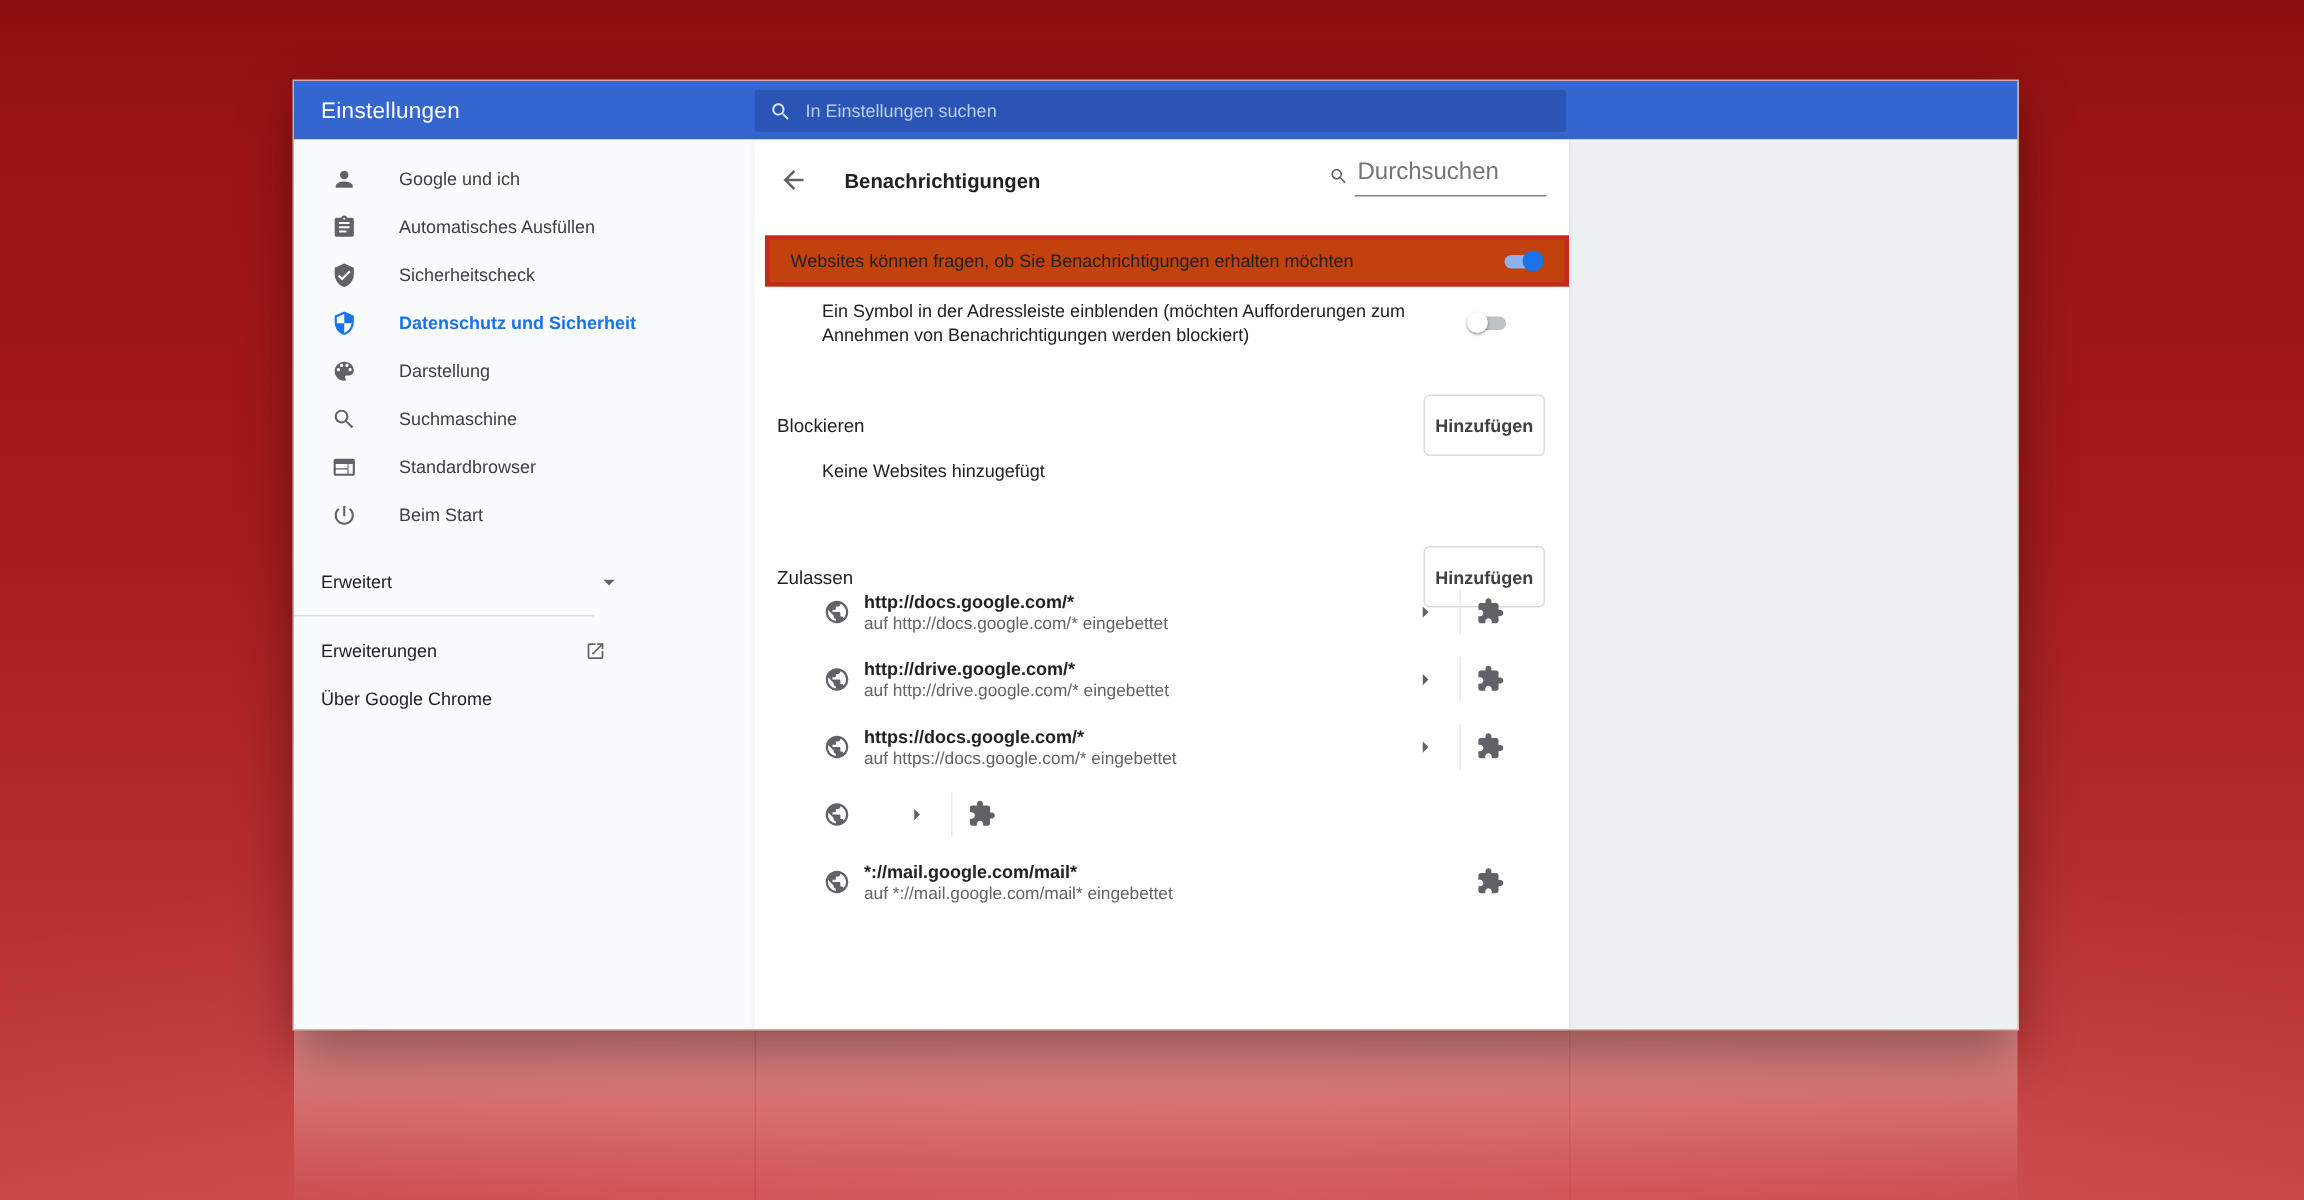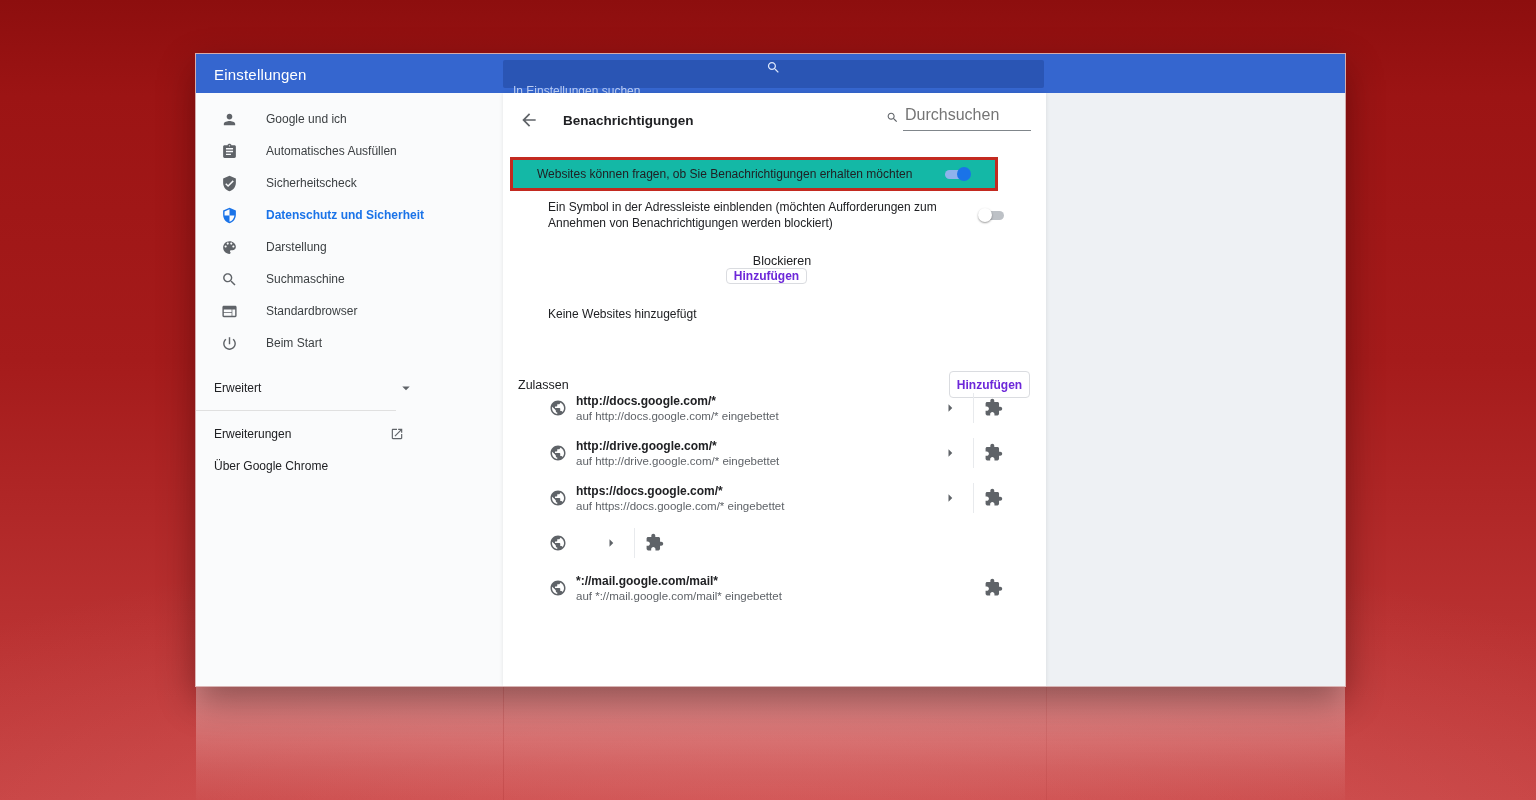--- a/index.html
+++ b/index.html
@@ -21,21 +21,21 @@
 
   .window { position:absolute; left:196px; top:54px; width:1149px; height:632px;
     background:#fff; outline:1px solid rgba(255,255,255,0.65);
     box-shadow:0 14px 34px rgba(40,0,0,0.45); overflow:hidden; }
 
   
   .titlebar { position:absolute; left:0; top:0; width:100%; height:39px; background:#3566cf; }
   .titlebar .app-title { position:absolute; left:18px; top:50%; transform:translateY(-50%);
     color:#fff; font-size:15px; letter-spacing:0.2px; }
   .hdr-search { position:absolute; left:307px; top:6px; width:541px; height:28px;
-    background:#2a55b4; border-radius:2px; display:flex; align-items:center; padding:0 10px; gap:9px;flex-direction:column; }
+    background:#2a55b4; border-radius:2px; display:flex; align-items:center; padding:0 10px; gap:9px; }
   .hdr-search svg { width:15px; height:15px; fill:#dce6fb; flex:none; }
   .hdr-search input { background:transparent; border:none; outline:none; color:#e8eefc;
     font-family:"Liberation Sans",sans-serif; font-size:12px; width:100%; }
   .hdr-search input::placeholder { color:#bccdf2; }
 
   
   .bodyrow { position:absolute; left:0; top:39px; width:100%; height:593px; display:flex; }
   .sidebar { width:307px; height:100%; background:#fafbfc; padding-top:10px; position:relative; }
   .content { width:543px; height:100%; background:#fff; position:relative;
     box-shadow:0 0 4px rgba(0,0,0,0.10); }
@@ -62,40 +62,40 @@
   .back-btn svg { width:20px; height:20px; fill:#5f6368; }
   .page-title { position:absolute; left:60px; top:20px; font-size:13.5px; color:#202124; font-weight:bold; }
   .page-search { position:absolute; left:383px; top:11px; width:145px; }
   .page-search .srch-line { display:flex; align-items:center; gap:6px; }
   .page-search svg { width:13px; height:13px; fill:#5f6368; flex:none; }
   .page-search input { border:none; outline:none; background:transparent; width:118px;
     font-family:"Liberation Sans",sans-serif; font-size:16px; color:#202124; padding:2px 0 6px 0; }
   .page-search input::placeholder { color:#757575; }
   .page-search .underline { margin-left:17px; width:128px; height:1px; background:#80868b; }
 
-  .highlight-box { position:absolute; left:7px; top:64px; width:488px; height:34px;
-    border:3px solid #c32a20; background:#14b8a6; display:flex; align-items:center; padding:0 24px; }
+  .highlight-box { position:absolute; left:7px; top:64px; width:536px; height:34px;
+    border:3px solid #c32a20; background:#c2410c; display:flex; align-items:center; padding:0 14px; }
   .highlight-box .lbl { font-size:12px; color:#202124; flex:1; }
 
   .toggle { position:relative; width:27px; height:14px; flex:none; cursor:pointer; }
   .toggle .track { position:absolute; left:1px; top:2.5px; width:25px; height:9px; border-radius:5px; }
   .toggle .knob { position:absolute; top:0; width:14px; height:14px; border-radius:50%; }
   .toggle.on .track { background:#8eb3ec; }
   .toggle.on .knob { right:0; background:#1a73e8; }
   .toggle.off .track { background:#bdc1c6; }
   .toggle.off .knob { left:0; background:#fff; box-shadow:0 1px 2px rgba(0,0,0,0.4); }
 
   .quiet-row { position:absolute; left:0; top:106px; width:543px; display:flex; align-items:center; }
   .quiet-row .lbl { margin-left:45px; width:412px; font-size:12px; line-height:16px; color:#202124; }
   .quiet-row .toggle { margin-left:18px; }
 
   .section-row { position:absolute; left:0; width:543px; height:27px; display:flex; align-items:center; }
   .section-row .sec-title { margin-left:15px; font-size:12.5px; color:#202124; flex:1; }
-  .add-btn { margin-right:16px; width:81px; height:27px; background:#fff; border:1px solid #dadce0;
-    border-radius:4px; color:#6d28d9; font-size:12px; font-weight:bold; cursor:pointer;
+  .add-btn { margin-right:16px; width:81px; height:41px; background:#fff; border:1px solid #dadce0;
+    border-radius:4px; color:#404040; font-size:12px; font-weight:bold; cursor:pointer;
     font-family:"Liberation Sans",sans-serif; }
   .empty-text { position:absolute; left:45px; top:214px; font-size:12px; color:#202124; }
 
   .sites { position:absolute; left:0; top:292px; width:543px; }
   .site-row { height:45px; display:flex; align-items:center; }
   .site-row .globe { margin-left:46px; width:18px; height:18px; flex:none; }
   .site-row .globe svg { width:18px; height:18px; fill:#5f6368; }
   .site-row .texts { margin-left:9px; width:330px; }
   .site-row .url { font-size:12px; color:#202124; font-weight:bold; }
   .site-row .detail { font-size:11.5px; color:#5f6368; margin-top:2px; }
@@ -228,21 +228,21 @@
       </div>
 
       <div class="quiet-row">
         <span class="lbl">Ein Symbol in der Adressleiste einblenden (möchten Aufforderungen zum Annehmen von Benachrichtigungen werden blockiert)</span>
         <div class="toggle off">
           <div class="track"></div>
             <div class="knob"></div>
         </div>
       </div>
 
-      <div class="section-row" style="top:161px;flex-direction:column;">
+      <div class="section-row" style="top:177px;">
         <span class="sec-title">Blockieren</span>
         <button class="add-btn">Hinzufügen</button>
       </div>
       <div class="empty-text">Keine Websites hinzugefügt</div>
 
       <div class="section-row" style="top:258px;margin-top:20px;">
         <span class="sec-title">Zulassen</span>
         <button class="add-btn">Hinzufügen</button>
       </div>
 

